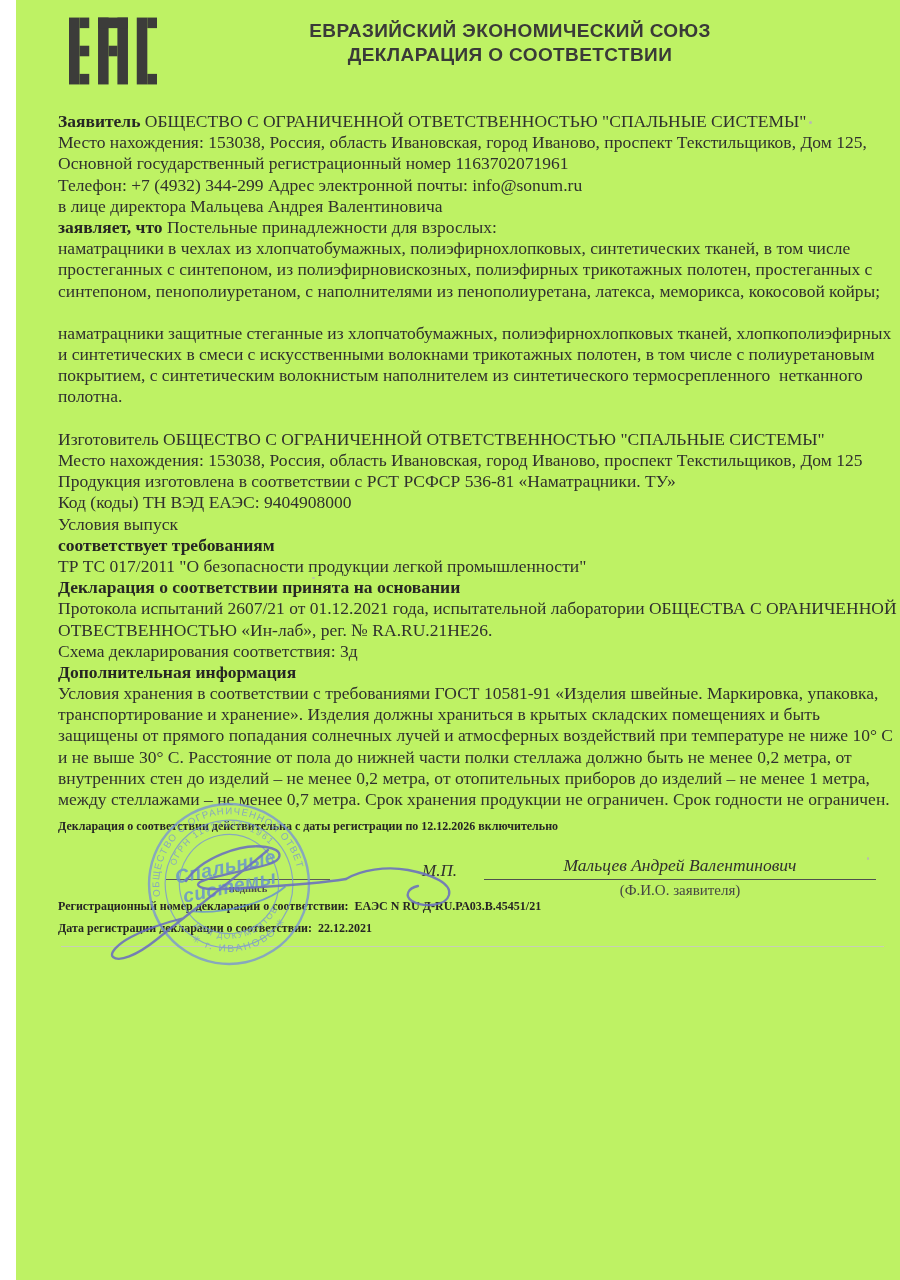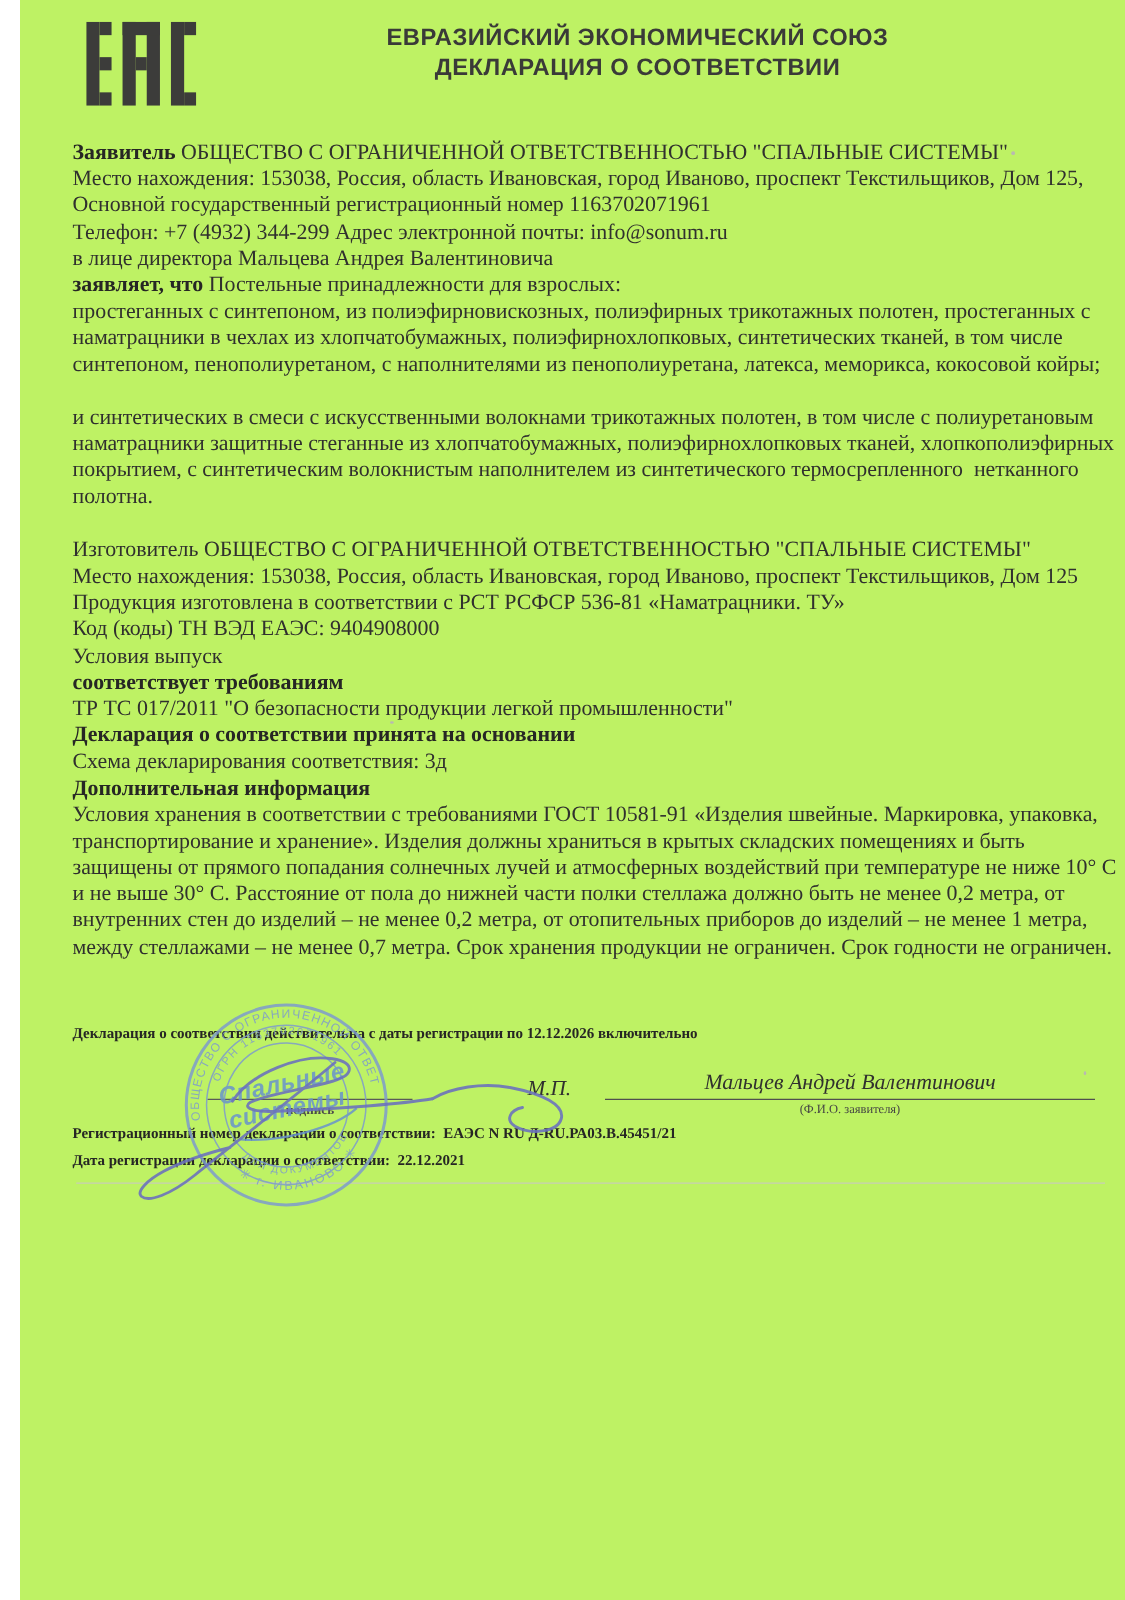--- a/index.html
+++ b/index.html
@@ -36,21 +36,21 @@
   .mp{font-size:17px;}
   .fio{
     position:absolute;left:468px;top:855px;width:392px;
     text-align:center;font-size:17.5px;
     border-bottom:1.4px solid #50504e;padding-bottom:3px;
     white-space:pre;
     font-style:italic;
   }
   .fio-caption{
     position:absolute;left:468px;top:882px;width:392px;
-    text-align:center;font-size:10px;color:#464644;
+    text-align:center;font-size:15px;color:#464644;
   }
   .sign-line{
     position:absolute;left:150px;top:879px;width:164px;height:1px;
     background:#5a5a58;
   }
   .sign-caption{
     position:absolute;left:150px;top:883px;width:164px;
     text-align:center;font-size:10.5px;color:#4c4c4a;font-weight:bold;
   }
   .scan-line{
@@ -91,37 +91,39 @@
     <div>ДЕКЛАРАЦИЯ О СООТВЕТСТВИИ</div>
   </div>
 
   <div class="body-text">
       <div class="line"><span class="b">Заявитель</span><span> ОБЩЕСТВО С ОГРАНИЧЕННОЙ ОТВЕТСТВЕННОСТЬЮ "СПАЛЬНЫЕ СИСТЕМЫ"</span></div>
       <div class="line"><span>Место нахождения: 153038, Россия, область Ивановская, город Иваново, проспект Текстильщиков, Дом 125,</span></div>
       <div class="line"><span>Основной государственный регистрационный номер 1163702071961</span></div>
       <div class="line"><span>Телефон: +7 (4932) 344-299 Адрес электронной почты: info@sonum.ru</span></div>
       <div class="line"><span>в лице директора Мальцева Андрея Валентиновича</span></div>
       <div class="line"><span class="b">заявляет, что</span><span> Постельные принадлежности для взрослых:</span></div>
+      <div class="line"><span>наматрацники в чехлах из хлопчатобумажных, полиэфирнохлопковых, синтетических тканей, в том числе</span></div>
       <div class="line"><span>простеганных с синтепоном, из полиэфирновискозных, полиэфирных трикотажных полотен, простеганных с</span></div>
-      <div class="line"><span>наматрацники в чехлах из хлопчатобумажных, полиэфирнохлопковых, синтетических тканей, в том числе</span></div>
       <div class="line"><span>синтепоном, пенополиуретаном, с наполнителями из пенополиуретана, латекса, меморикса, кокосовой койры;</span></div>
       <div class="line"></div>
+      <div class="line"><span>наматрацники защитные стеганные из хлопчатобумажных, полиэфирнохлопковых тканей, хлопкополиэфирных</span></div>
       <div class="line"><span>и синтетических в смеси с искусственными волокнами трикотажных полотен, в том числе с полиуретановым</span></div>
-      <div class="line"><span>наматрацники защитные стеганные из хлопчатобумажных, полиэфирнохлопковых тканей, хлопкополиэфирных</span></div>
       <div class="line"><span>покрытием, с синтетическим волокнистым наполнителем из синтетического термосрепленного  нетканного</span></div>
       <div class="line"><span>полотна.</span></div>
       <div class="line"></div>
       <div class="line"><span>Изготовитель ОБЩЕСТВО С ОГРАНИЧЕННОЙ ОТВЕТСТВЕННОСТЬЮ "СПАЛЬНЫЕ СИСТЕМЫ"</span></div>
       <div class="line"><span>Место нахождения: 153038, Россия, область Ивановская, город Иваново, проспект Текстильщиков, Дом 125</span></div>
       <div class="line"><span>Продукция изготовлена в соответствии с РСТ РСФСР 536-81 «Наматрацники. ТУ»</span></div>
       <div class="line"><span>Код (коды) ТН ВЭД ЕАЭС: 9404908000</span></div>
       <div class="line"><span>Условия выпуск</span></div>
       <div class="line"><span class="b">соответствует требованиям</span></div>
       <div class="line"><span>ТР ТС 017/2011 "О безопасности продукции легкой промышленности"</span></div>
       <div class="line"><span class="b">Декларация о соответствии принята на основании</span></div>
+      <div class="line"><span>Протокола испытаний 2607/21 от 01.12.2021 года, испытательной лаборатории ОБЩЕСТВА С ОРАНИЧЕННОЙ</span></div>
+      <div class="line"><span>ОТВЕСТВЕННОСТЬЮ «Ин-лаб», рег. № RA.RU.21НЕ26.</span></div>
       <div class="line"><span>Схема декларирования соответствия: 3д</span></div>
       <div class="line"><span class="b">Дополнительная информация</span></div>
       <div class="line"><span>Условия хранения в соответствии с требованиями ГОСТ 10581-91 «Изделия швейные. Маркировка, упаковка,</span></div>
       <div class="line"><span>транспортирование и хранение». Изделия должны храниться в крытых складских помещениях и быть</span></div>
       <div class="line"><span>защищены от прямого попадания солнечных лучей и атмосферных воздействий при температуре не ниже 10° С</span></div>
       <div class="line"><span>и не выше 30° С. Расстояние от пола до нижней части полки стеллажа должно быть не менее 0,2 метра, от</span></div>
       <div class="line"><span>внутренних стен до изделий – не менее 0,2 метра, от отопительных приборов до изделий – не менее 1 метра,</span></div>
       <div class="line"><span>между стеллажами – не менее 0,7 метра. Срок хранения продукции не ограничен. Срок годности не ограничен.</span></div>
     </div>
 

